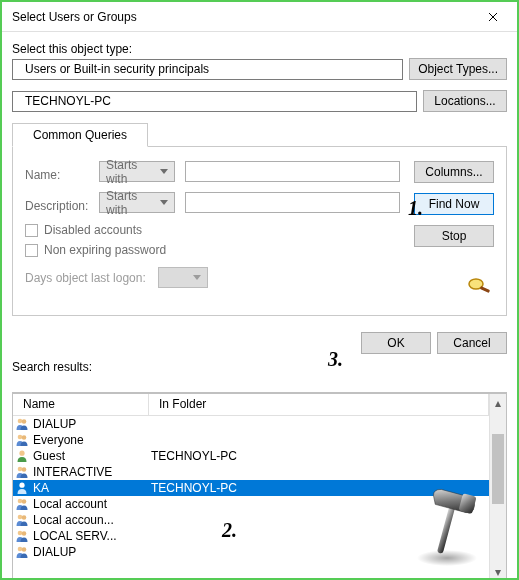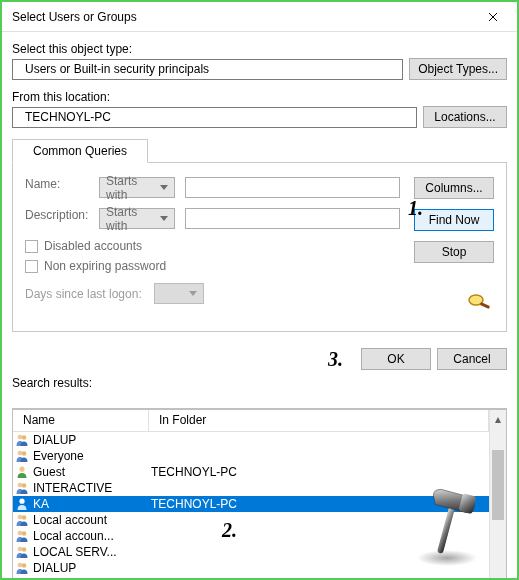--- a/index.html
+++ b/index.html
@@ -34,21 +34,21 @@
 }
 .btn.hl { border: 1px solid #0078d7; background: #e5f1fb; }
 
 .tab-row { display: flex; border-bottom: 1px solid #c9c9c9; margin-bottom: 0; }
 .tab {
   padding: 4px 20px; font-size: 12px; border: 1px solid #c9c9c9; border-bottom: 1px solid #fff;
   background: #fff; position: relative; top: 1px;
 }
 .query-box { border: 1px solid #c9c9c9; border-top: none; padding: 14px 12px 18px; display:flex; gap:14px;}
 .query-left { flex: 1; }
-.q-row { display: flex; align-items: flex-start; gap: 10px; margin-bottom: 10px; }
+.q-row { display: flex; align-items: flex-end; gap: 10px; margin-bottom: 10px; }
 .q-row label { width: 64px; color: #6d6d6d; font-size: 12px; }
 .sel {
   width: 76px; height: 21px; border: 1px solid #adadad; background: #e6e6e6;
   font: inherit; color: #6d6d6d; padding: 0 18px 0 6px; position: relative;
   display: inline-flex; align-items: center;
 }
 .sel::after {
   content: ""; position: absolute; right: 6px; top: 7px;
   border-left: 4px solid transparent; border-right: 4px solid transparent;
   border-top: 5px solid #6d6d6d;
@@ -120,21 +120,20 @@
 </div>
 
 <div class="content">
 
   <div class="lbl">Select this object type:</div>
   <div class="row">
     <input class="txt-in" value="Users or Built-in security principals" style="">
     <button class="btn">Object Types...</button>
   </div>
 
-  <div class="lbl">From this location:</div>
   <div class="row">
     <input class="txt-in" value="TECHNOYL-PC" style="">
     <button class="btn">Locations...</button>
   </div>
 
   <div class="tab-row">
     <div class="tab">Common Queries</div>
   </div>
   <div class="query-box">
     <div class="query-left">
@@ -150,21 +149,21 @@
       </div>
       <div class="chk-row">
         <div class="chk"></div>
         <span class="chk-lbl">Disabled accounts</span>
       </div>
       <div class="chk-row">
         <div class="chk"></div>
         <span class="chk-lbl">Non expiring password</span>
       </div>
       <div class="days-row">
-        <span class="lbl2">Days since last logon:</span>
+        <span class="lbl2">Days object last logon:</span>
         <div class="drop-dis"></div>
       </div>
     </div>
     <div class="query-right">
       <button class="btn">Columns...</button>
       <button class="btn hl">Find Now</button>
       <button class="btn">Stop</button>
       <div class="icon-spy">
         <svg width="30" height="22" viewBox="0 0 30 22">
           <ellipse cx="12" cy="9" rx="7" ry="5" fill="#f9e27a" stroke="#b8860b" stroke-width="1.5"></ellipse>

